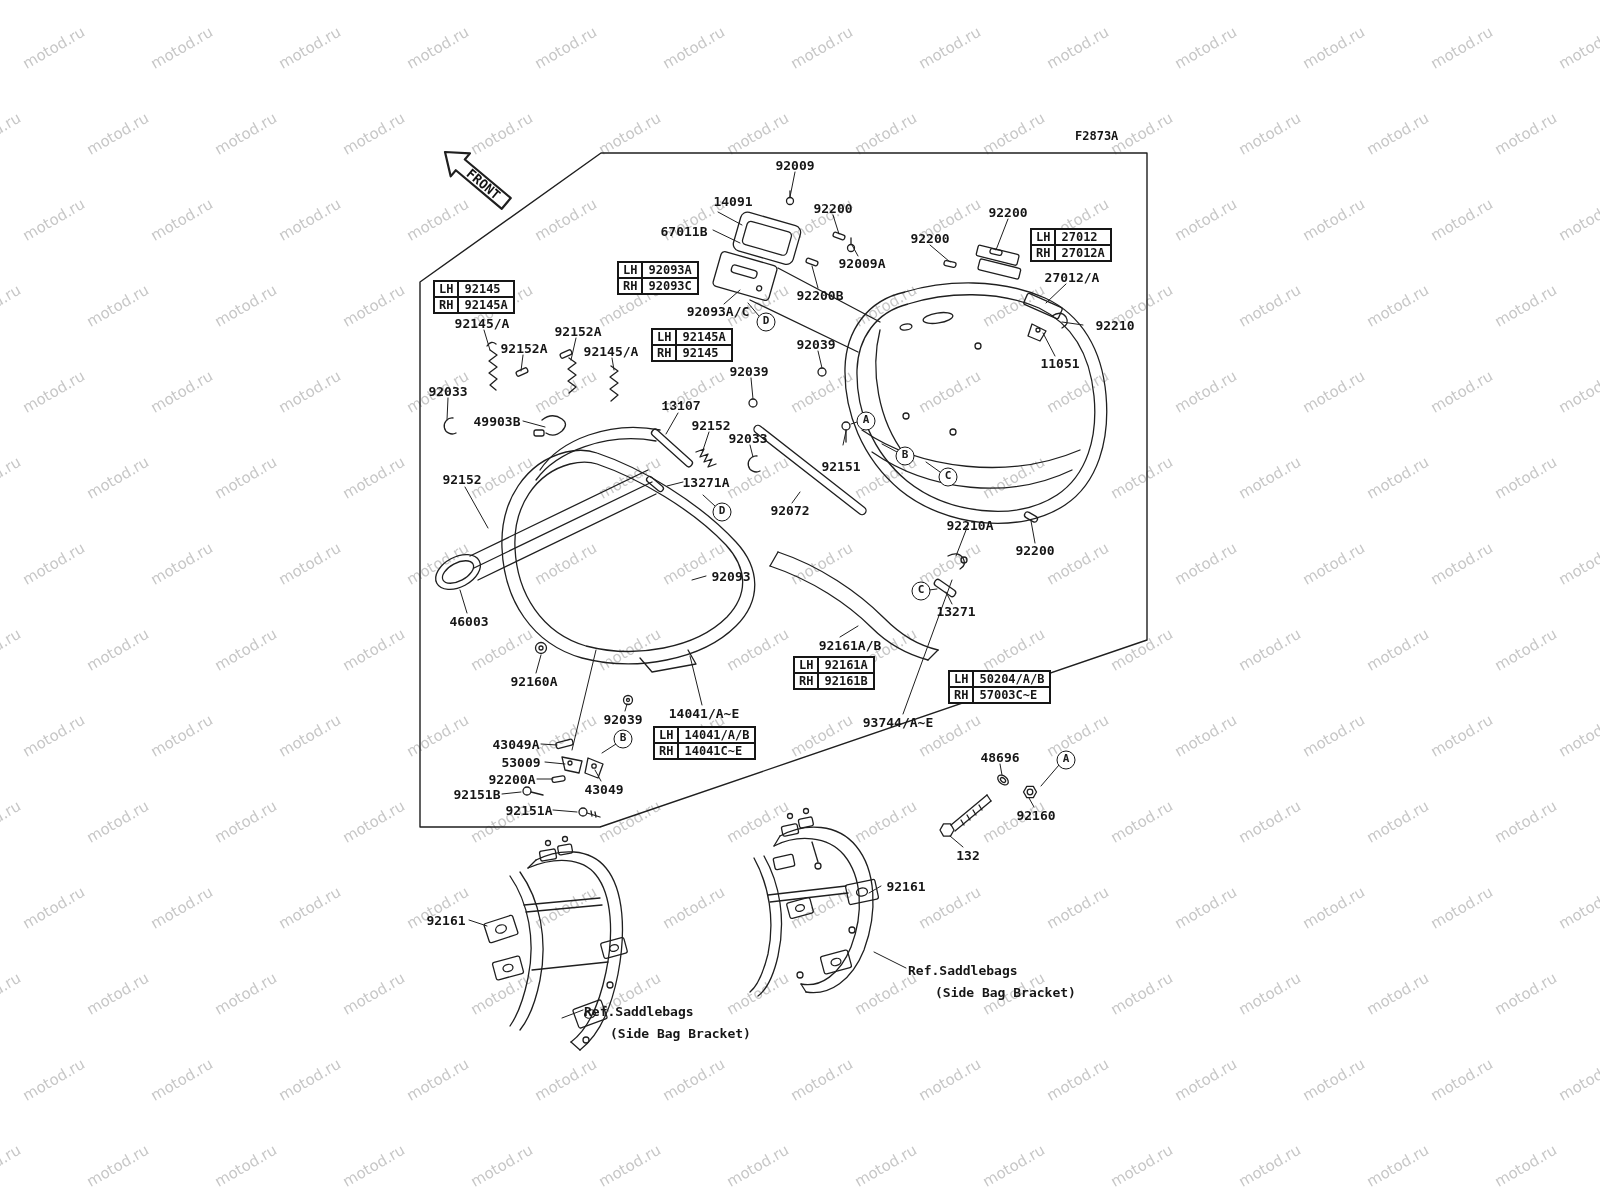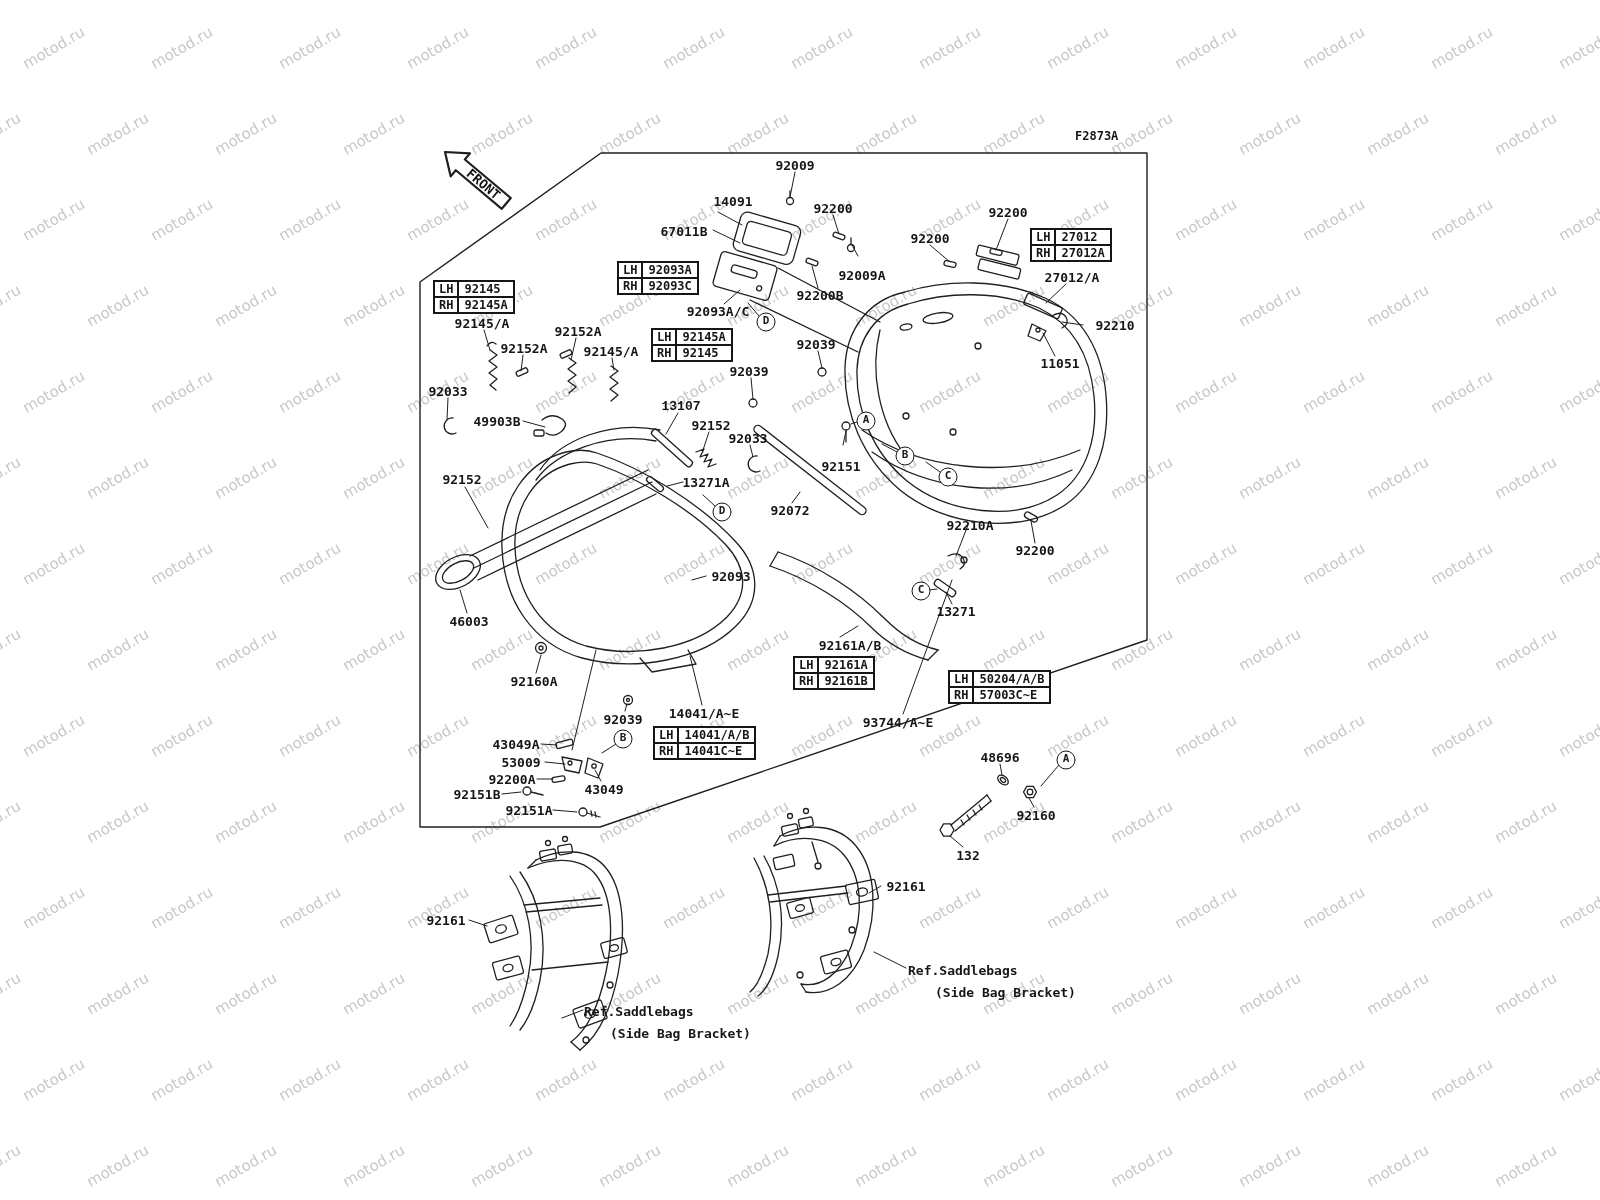--- a/index.html
+++ b/index.html
@@ -527,21 +527,21 @@
     </g>
   </svg>
 
   <div style="position:absolute;inset:0;z-index:3;pointer-events:none;">
       <div class="plabel" style="left: 795px; top: 158px;">92009</div>
       <div class="plabel" style="left: 697px; top: 194px; margin-left: 36px;">14091</div>
       <div class="plabel" style="left: 684px; top: 224px;">67011B</div>
       <div class="plabel" style="left: 833px; top: 201px;">92200</div>
       <div class="plabel" style="left: 1008px; top: 205px;">92200</div>
       <div class="plabel" style="left: 930px; top: 231px;">92200</div>
-      <div class="plabel" style="left: 862px; top: 268px;">92009A</div>
+      <div class="plabel" style="left: 862px; top: 256px;">92009A</div>
       <div class="plabel" style="left: 1072px; top: 270px;">27012/A</div>
       <div class="plabel" style="left: 820px; top: 288px;">92200B</div>
       <div class="plabel" style="left: 718px; top: 304px;">92093A/C</div>
       <div class="plabel" style="left: 1115px; top: 318px;">92210</div>
       <div class="plabel" style="left: 816px; top: 337px;">92039</div>
       <div class="plabel" style="left: 1060px; top: 356px;">11051</div>
       <div class="plabel" style="left: 482px; top: 316px;">92145/A</div>
       <div class="plabel" style="left: 524px; top: 341px;">92152A</div>
       <div class="plabel" style="left: 578px; top: 324px;">92152A</div>
       <div class="plabel" style="left: 611px; top: 344px;">92145/A</div>

